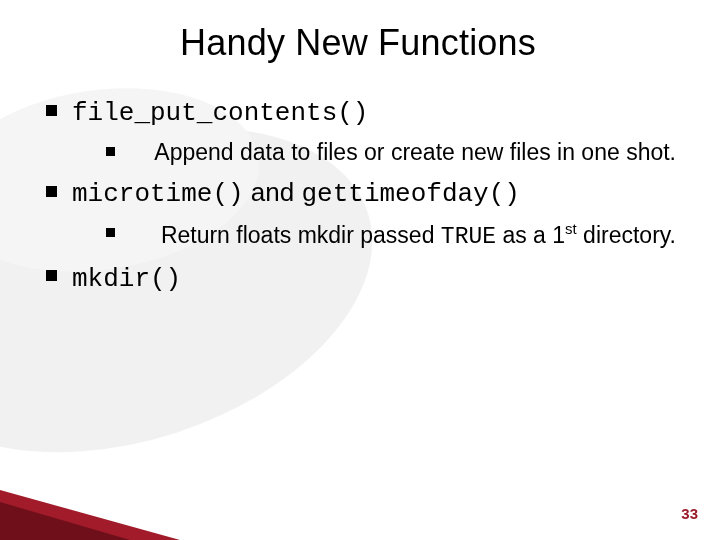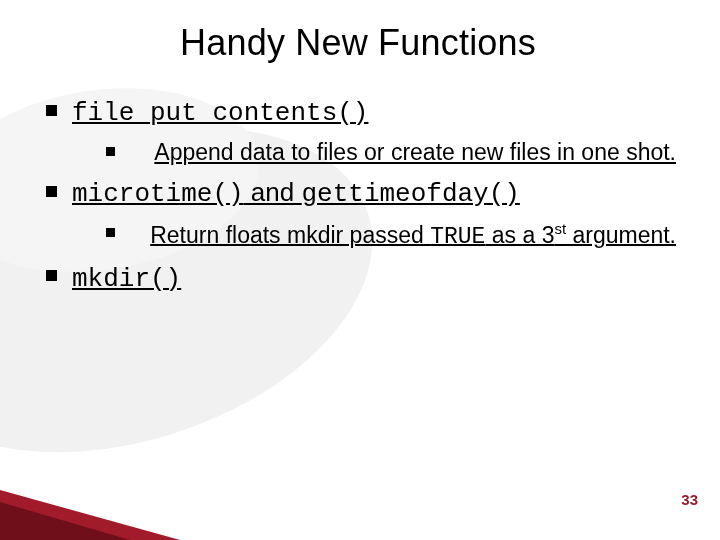--- a/index.html
+++ b/index.html
@@ -38,21 +38,20 @@
     font-weight: 400;
     text-align: center;
     color: #000;
     margin: 4px 0 30px 0;
     letter-spacing: 0.2px;
   }
 
   ul.lvl1 {
     list-style: none;
     padding-left: 6px;
-    text-decoration: underline;
   }
   ul.lvl1 > li {
     position: relative;
     padding-left: 26px;
     font-size: 26px;
     line-height: 1.35;
     color: #000;
     margin-bottom: 6px;
   }
   ul.lvl1 > li::before {
@@ -121,21 +120,21 @@
     letter-spacing: 0.2px;
   }
   .logo .brand {
     font-size: 13px;
     font-weight: 700;
     letter-spacing: 0.5px;
     display: block;
   }
   .pagenum {
     position: absolute;
-    right: 22px; bottom: 32px;
+    right: 22px; bottom: 18px;
     color: #9a1b2a;
     font-size: 15px;
     font-weight: 700;
   }
 </style>
 </head>
 <body>
 
 <div class="bg-deco">
   <div class="swoosh s1"></div>
@@ -154,21 +153,21 @@
         <li>
           <span>Append data to files or create new files in one shot.</span>
         </li>
       </ul>
     </li>
 
     <li>
       <span class="mono">microtime()</span><span> and </span><span class="mono">gettimeofday()</span>
       <ul class="lvl2">
         <li>
-          <span>Return floats mkdir passed </span><span class="mono">TRUE</span><span> as a 3</span><sup>st</sup><span> argument.</span>
+          <span>Return floats mkdir passed </span><span class="mono">TRUE</span><span> as a 1</span><sup>st</sup><span> directory.</span>
         </li>
       </ul>
     </li>
 
     <li>
       <span class="mono">mkdir()</span>
     </li>
 
   </ul>
 

